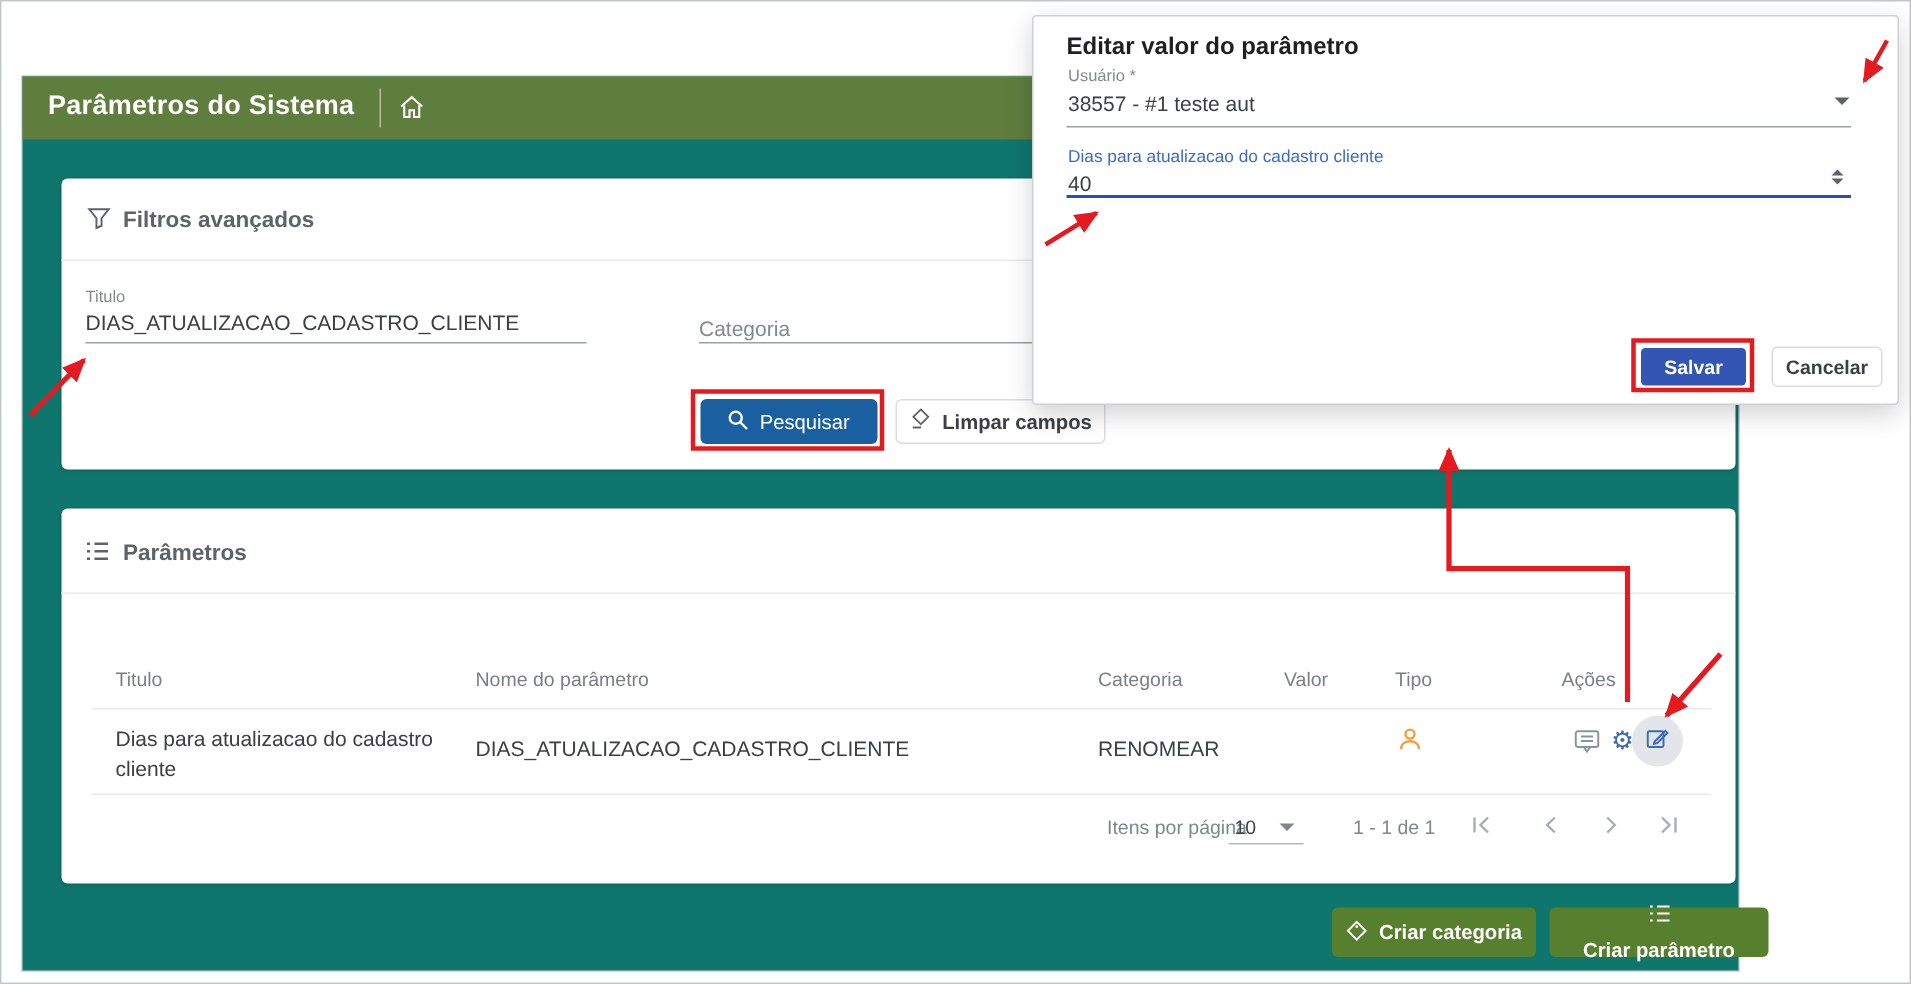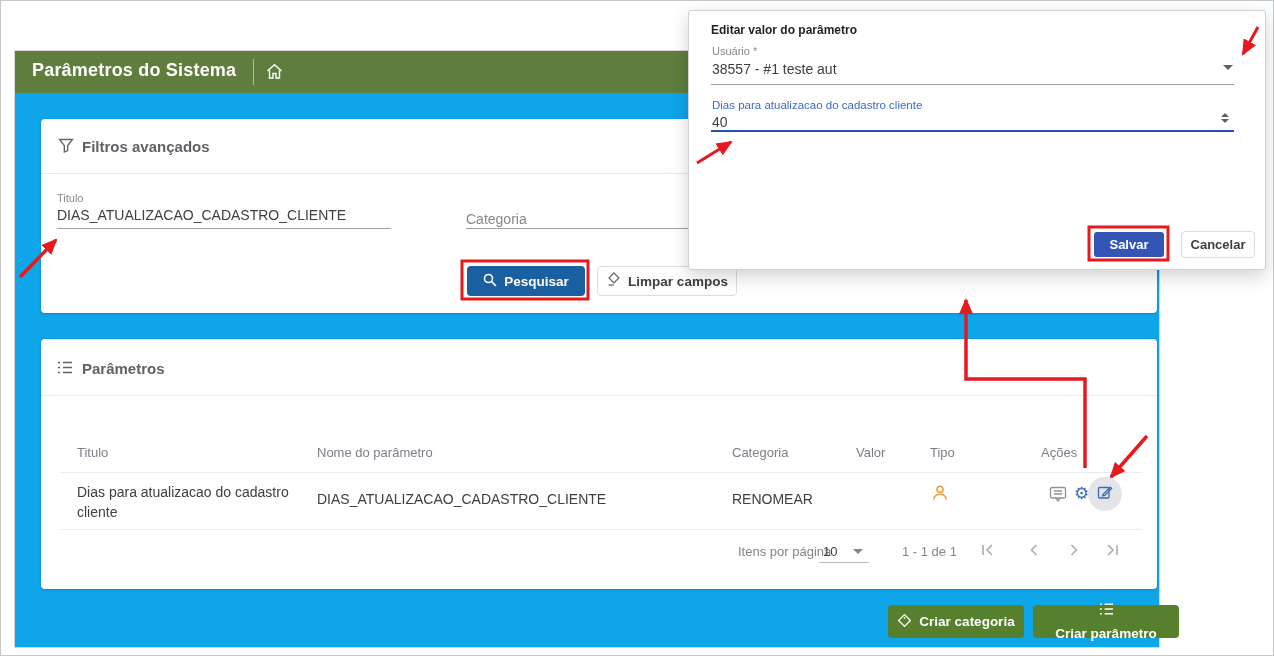--- a/index.html
+++ b/index.html
@@ -3,21 +3,21 @@
 <meta charset="utf-8">
 <style>
   html,body{margin:0;padding:0;background:#fff;}
   *{box-sizing:border-box;font-family:"Liberation Sans",sans-serif;}
   .viewport{position:relative;width:1274px;height:656px;background:#fff;overflow:hidden;
             box-shadow:inset 0 0 0 1px #c4c7ca;}
   .abs{position:absolute;}
 
   
   .app{position:absolute;left:14px;top:50px;width:1146px;height:598px;
-       background:#0ea5e9;border:1px solid #d6d9dc;}
+       background:#0f766e;border:1px solid #d6d9dc;}
   .app-header{position:absolute;left:0;top:0;width:100%;height:42px;
               background:var(--header-green);color:#fff;}
   .app-title{position:absolute;left:17px;top:9px;font-size:18px;font-weight:bold;letter-spacing:.2px;}
   .hdr-divider{position:absolute;left:238px;top:8px;width:1px;height:26px;background:rgba(255,255,255,.5);}
   .home-icon{position:absolute;left:251px;top:12px;}
   .breadcrumb{position:absolute;left:286px;top:14px;font-size:13px;}
 
   .card{position:absolute;background:#fff;border-radius:4px;
         box-shadow:0 1px 3px rgba(0,0,0,.14),0 0 2px rgba(0,0,0,.08);}
   #filter-card{left:26px;top:68px;width:1116px;height:194px;}
@@ -26,21 +26,21 @@
   .card-divider{position:absolute;left:0;width:100%;height:1px;background:#e9eaec;}
 
   .field-label{position:absolute;font-size:11px;color:#84898f;}
   .field-value{position:absolute;font-size:14px;color:#3c4043;white-space:nowrap;}
   .placeholder{color:#84898f;}
   .underline{position:absolute;height:1px;background:#9aa0a6;}
   .underline-blue{position:absolute;height:2px;background:var(--focus-blue);}
 
   .btn{position:absolute;display:flex;align-items:center;justify-content:center;gap:7px;
        font-size:13.5px;border-radius:4px;cursor:pointer;}
-  .btn-blue{background:var(--search-blue);color:#fff;font-weight:700;}
+  .btn-blue{background:var(--search-blue);color:#fff;font-weight:400;}
   .btn-white{background:#fff;color:#3c4043;border:1px solid #dadce0;font-weight:600;}
   .btn-green{background:var(--button-green);color:#fff;font-weight:600;z-index:6;}
   .btn-save{background:var(--save-blue);color:#fff;font-weight:600;border-radius:3px;font-size:13px;}
 
   .col-header{position:absolute;font-size:13px;color:#7a7f87;}
   .cell{position:absolute;font-size:14px;color:#3c4043;}
   .row-divider{position:absolute;height:1px;background:#e9eaec;}
 
   .pg-text{position:absolute;font-size:13px;color:#80868b;}
   .pg-value{position:absolute;font-size:13px;color:#3c4043;}
@@ -49,21 +49,21 @@
   .nav-btn{position:absolute;width:18px;height:18px;display:flex;align-items:center;justify-content:center;}
 
   .edit-circle{position:absolute;width:34px;height:34px;border-radius:50%;background:#e3e5e8;
                display:flex;align-items:center;justify-content:center;}
   .gear-glyph{font-size:17px;color:var(--icon-blue);line-height:1;}
 
   
   .modal{position:absolute;left:688px;top:10px;width:578px;height:260px;background:#fff;
          border:1px solid #cdd0d4;border-radius:3px;z-index:20;
          box-shadow:0 6px 18px rgba(0,0,0,.18);}
-  .modal-title{position:absolute;left:22px;top:12px;font-size:12px;font-weight:bold;color:#1f2023;}
+  .modal-title{position:absolute;left:22px;top:12px;font-size:16px;font-weight:bold;color:#1f2023;}
   .stepper{position:absolute;display:flex;flex-direction:column;gap:2px;align-items:center;}
   .tri-up{width:0;height:0;border-left:4px solid transparent;border-right:4px solid transparent;
           border-bottom:4px solid #5f6368;}
   .tri-down{width:0;height:0;border-left:4px solid transparent;border-right:4px solid transparent;
             border-top:4px solid #5f6368;}
 
   .annotations{position:absolute;left:0;top:0;width:1274px;height:656px;z-index:50;pointer-events:none;}
 </style>
 </head>
 <body>

